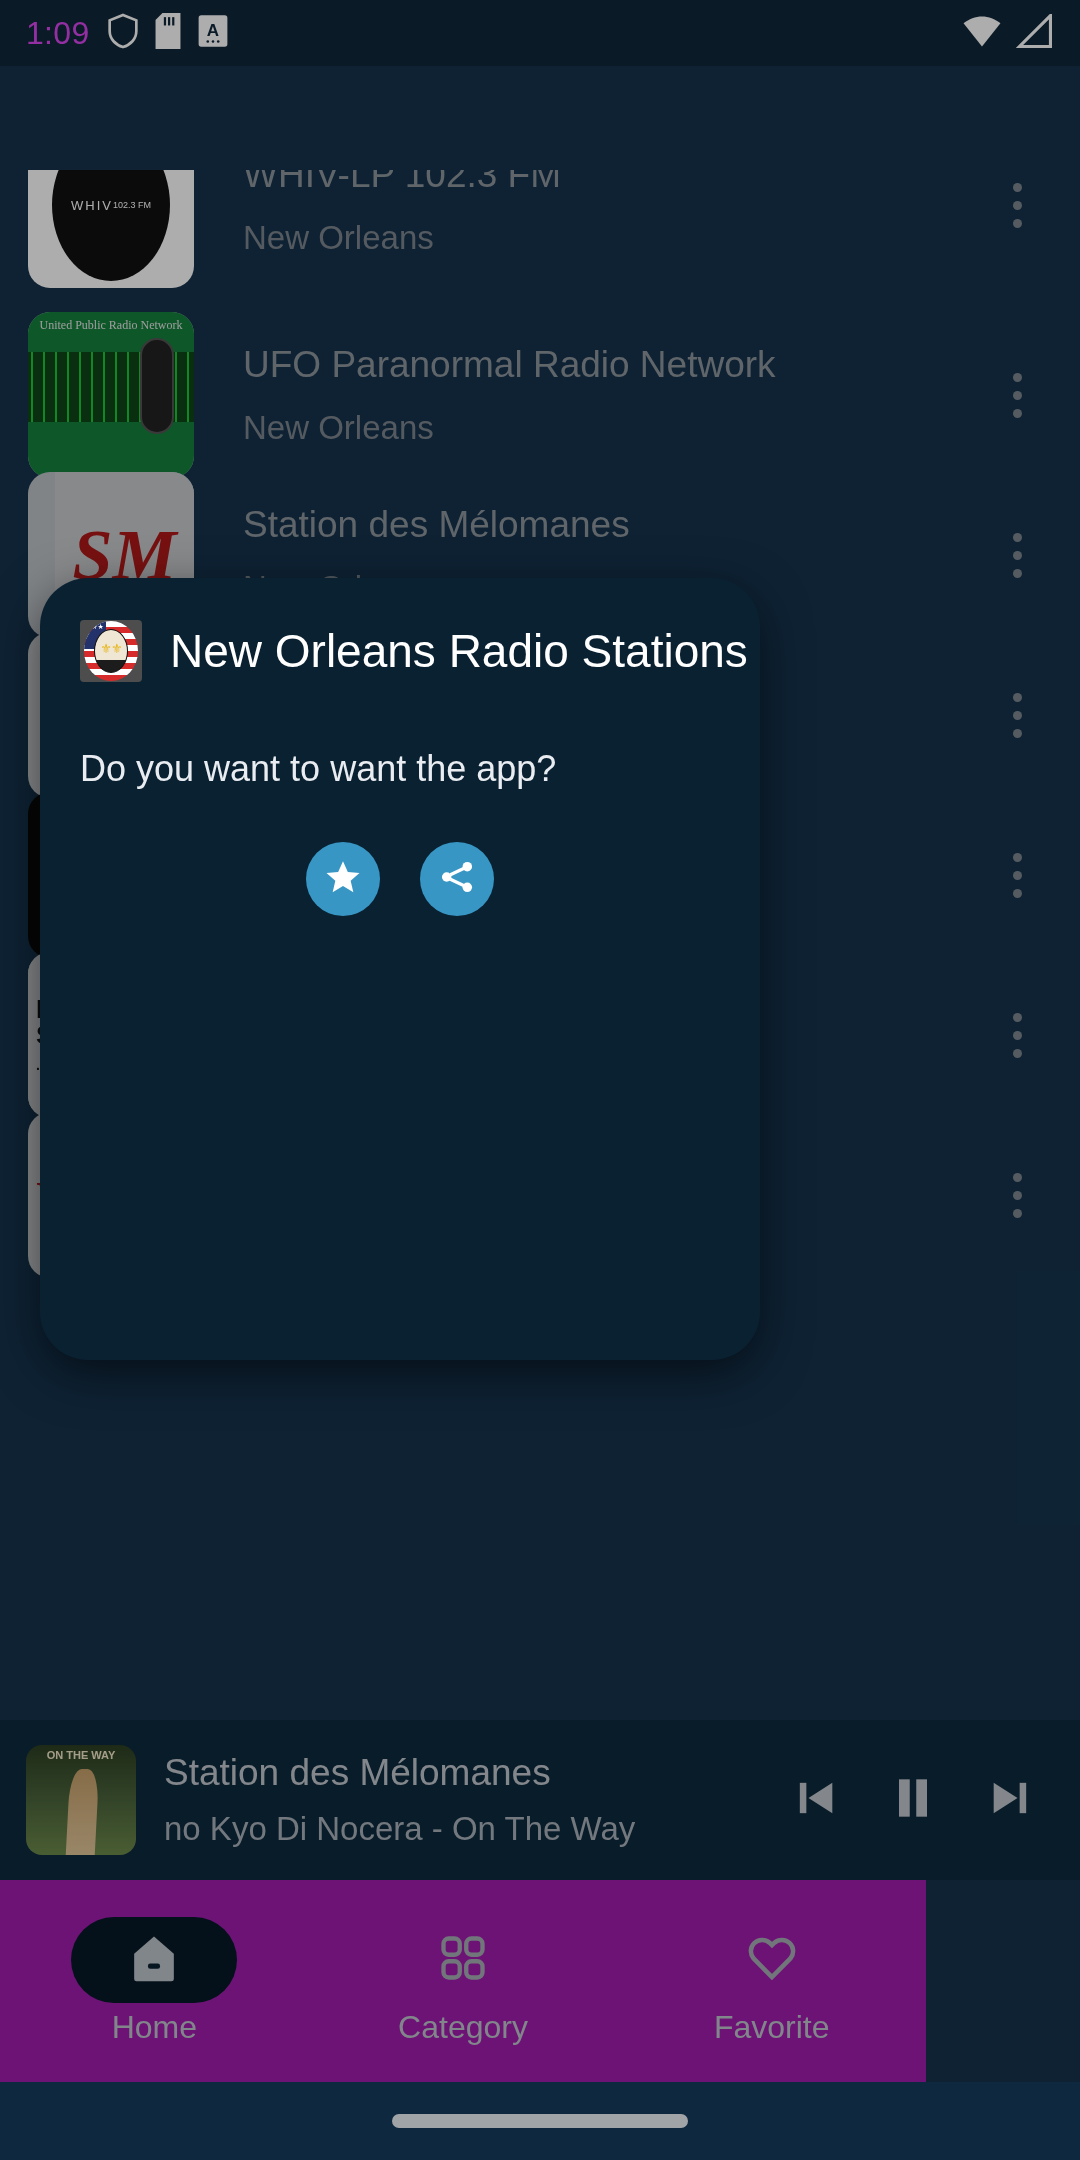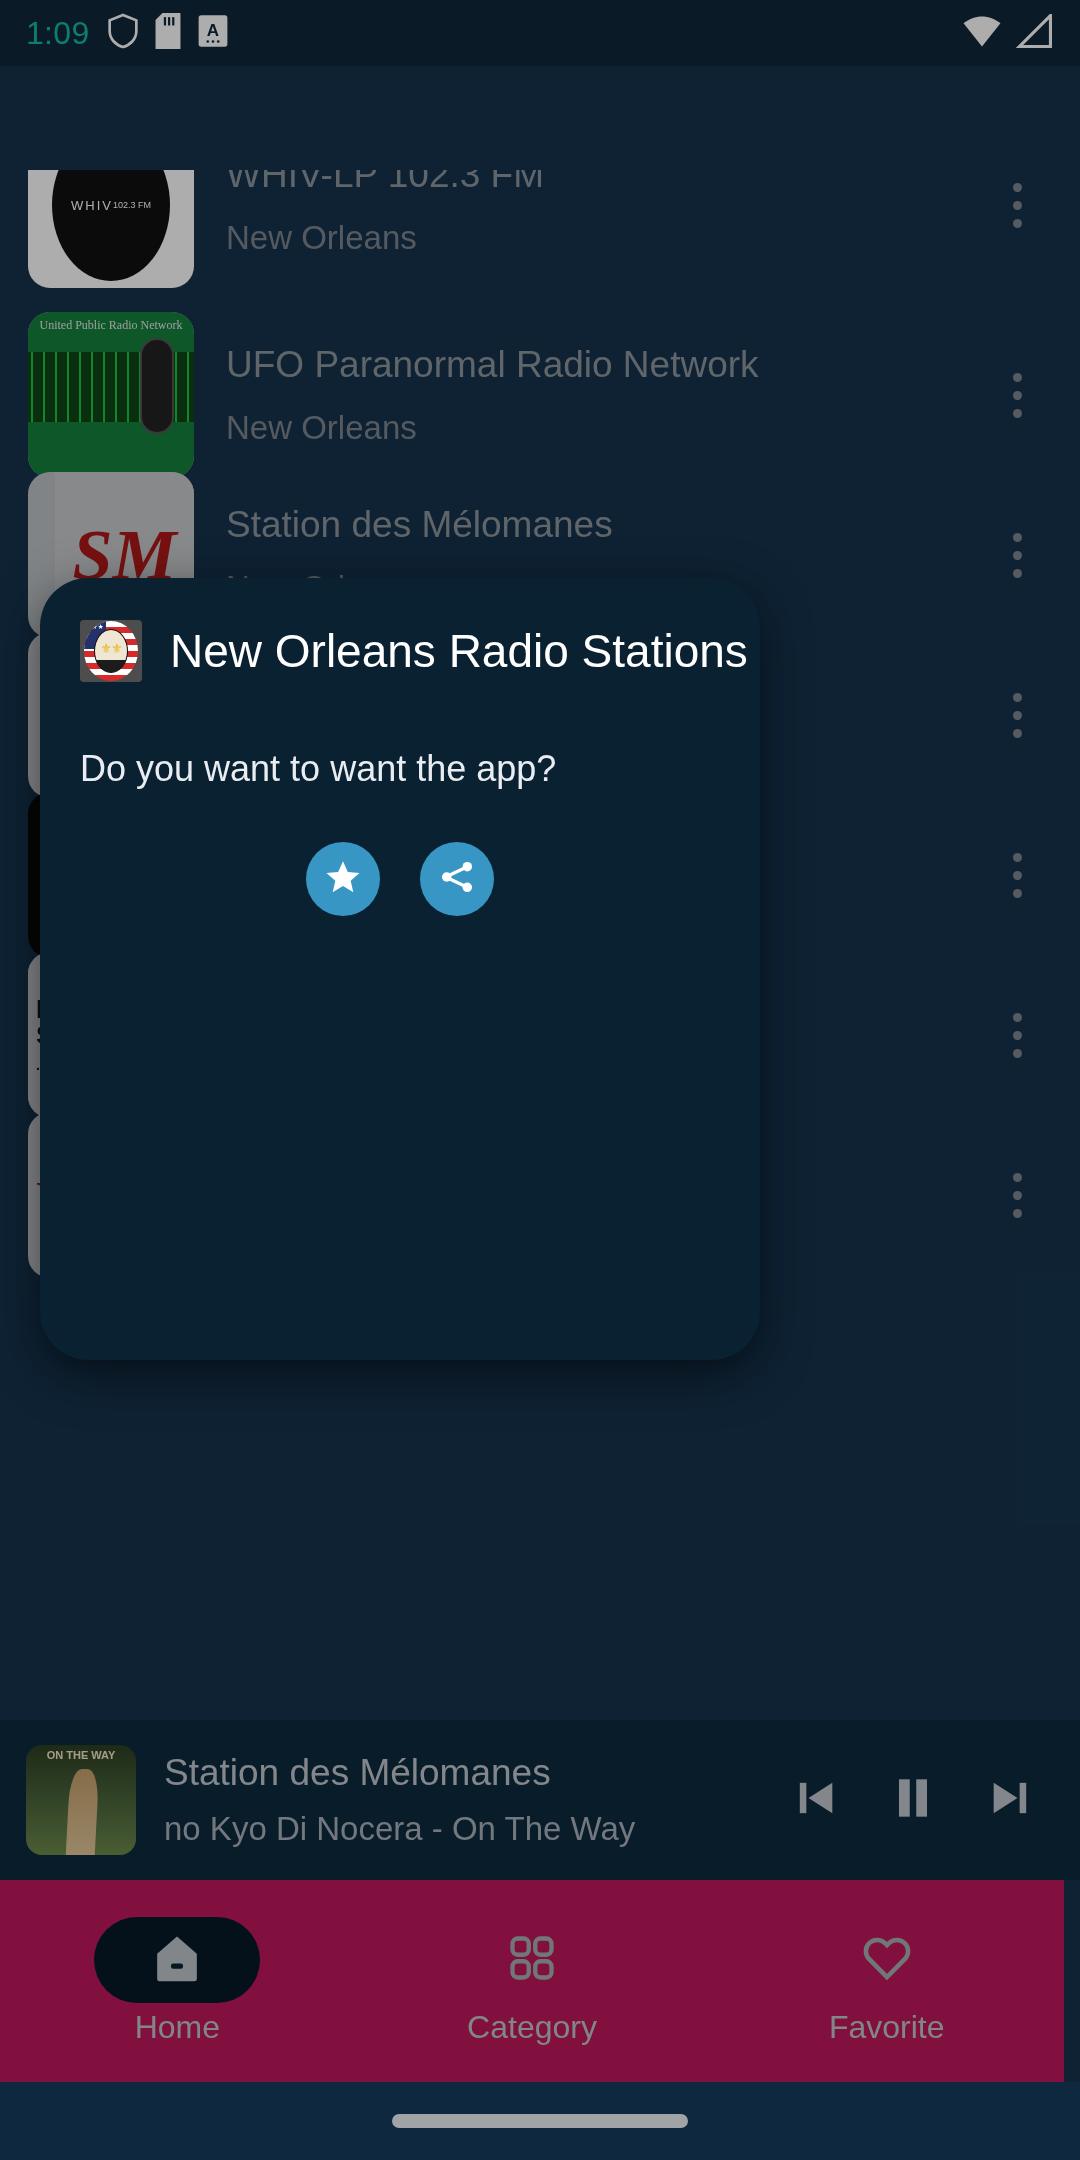--- a/index.html
+++ b/index.html
@@ -8,21 +8,21 @@
     font-family:"Liberation Sans", sans-serif;
     background:#15334D;
     overflow:hidden;
     position:relative;
   }
   #screen { position:relative; width:1080px; height:2160px; overflow:hidden; }
 
   
   .statusbar {
     position:absolute; top:0; left:0; width:1080px; height:66px;
-    background:#102739; color:#14b8a6;
+    background:#102739; color:#d946ef;
     display:flex; align-items:center; padding:6px 26px;
     z-index:5;
   }
   .sb-time { font-size:32px; letter-spacing:.3px; margin-right:18px; }
   .sb-icons-left { display:flex; align-items:center; gap:16px; }
   .sb-spacer { flex:1; }
   .sb-icons-right { display:flex; align-items:center; gap:14px; }
 
   
   .appbar {
@@ -44,21 +44,21 @@
   }
   .row {
     position:absolute; left:0; width:1080px; height:160px;
     display:flex; align-items:center; padding:0 28px;
   }
   .thumb {
     width:166px; height:166px; border-radius:22px; flex:0 0 166px;
     background:#BFC3C7; overflow:hidden; position:relative;
     display:flex; align-items:center; justify-content:center;
   }
-  .row-text { flex:1; padding-left:32px; overflow:hidden; }
+  .row-text { flex:1; padding-left:49px; overflow:hidden; }
   .row-title {
     font-size:37px; color:#8E969D; white-space:nowrap;
     overflow:hidden; text-overflow:ellipsis; line-height:1.2;
   }
   .row-sub { font-size:33px; color:#7C858D; margin-top:22px; }
   .kebab { width:70px; display:flex; flex-direction:column; align-items:center; gap:9px; flex:0 0 70px; }
   .kebab i { width:9px; height:9px; border-radius:50%; background:#7E878F; display:block; }
 
   
   .logo-whiv { width:100%; height:100%; background:#fff;
@@ -143,22 +143,22 @@
   }
   .player-thumb { width:110px; height:110px; border-radius:16px; overflow:hidden; flex:0 0 110px; }
   .player-text { flex:1; padding-left:28px; overflow:hidden; }
   .player-title { color:#C2C8CE; font-size:37px; white-space:nowrap; overflow:hidden; }
   .player-sub { color:#A8B1B9; font-size:33px; margin-top:16px; white-space:nowrap; overflow:hidden; }
   .player-ctrls { display:flex; align-items:center; gap:40px; padding-right:14px; }
   .pc { width:58px; height:58px; display:flex; align-items:center; justify-content:center; }
 
   
   .bottomnav {
-    position:absolute; left:0; top:1880px; width:1064px; height:202px;
-    background:#be185d; display:flex; align-items:center; z-index:6;
+    position:absolute; left:0; top:1880px; width:926px; height:202px;
+    background:#a21caf; display:flex; align-items:center; z-index:6;
   }
   .navitem { flex:1; display:flex; flex-direction:column; align-items:center; gap:6px; }
   .navicon-wrap {
     width:166px; height:86px; border-radius:43px;
     display:flex; align-items:center; justify-content:center;
   }
   .navitem.active .navicon-wrap { background:#071A28; }
   .navlabel { color:#BFC6CC; font-size:32px; }
 
   

